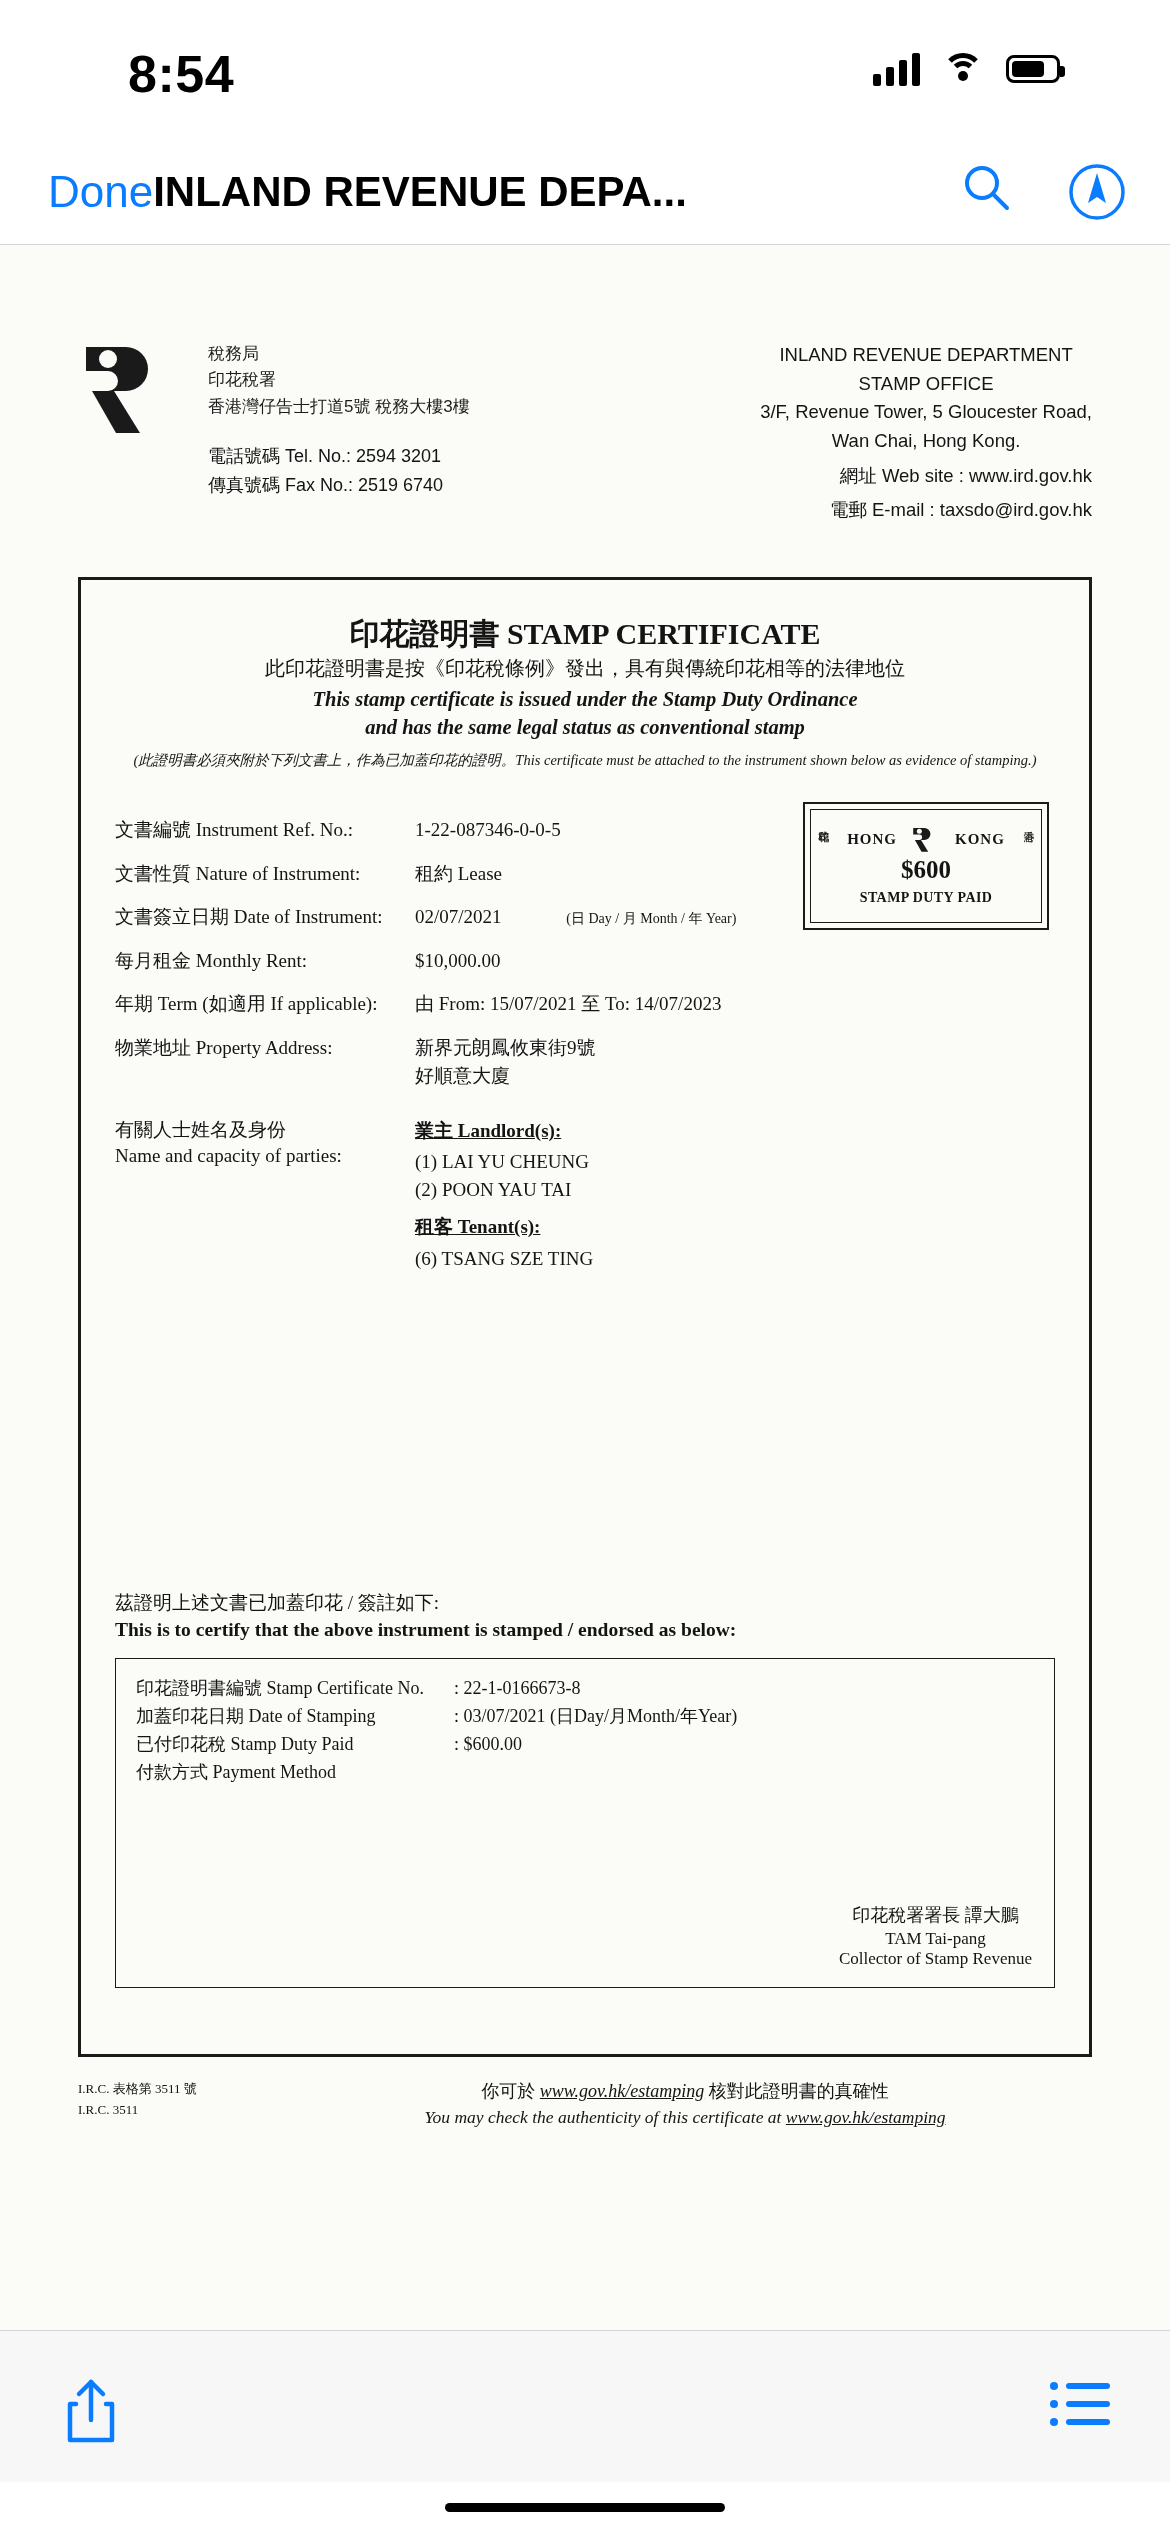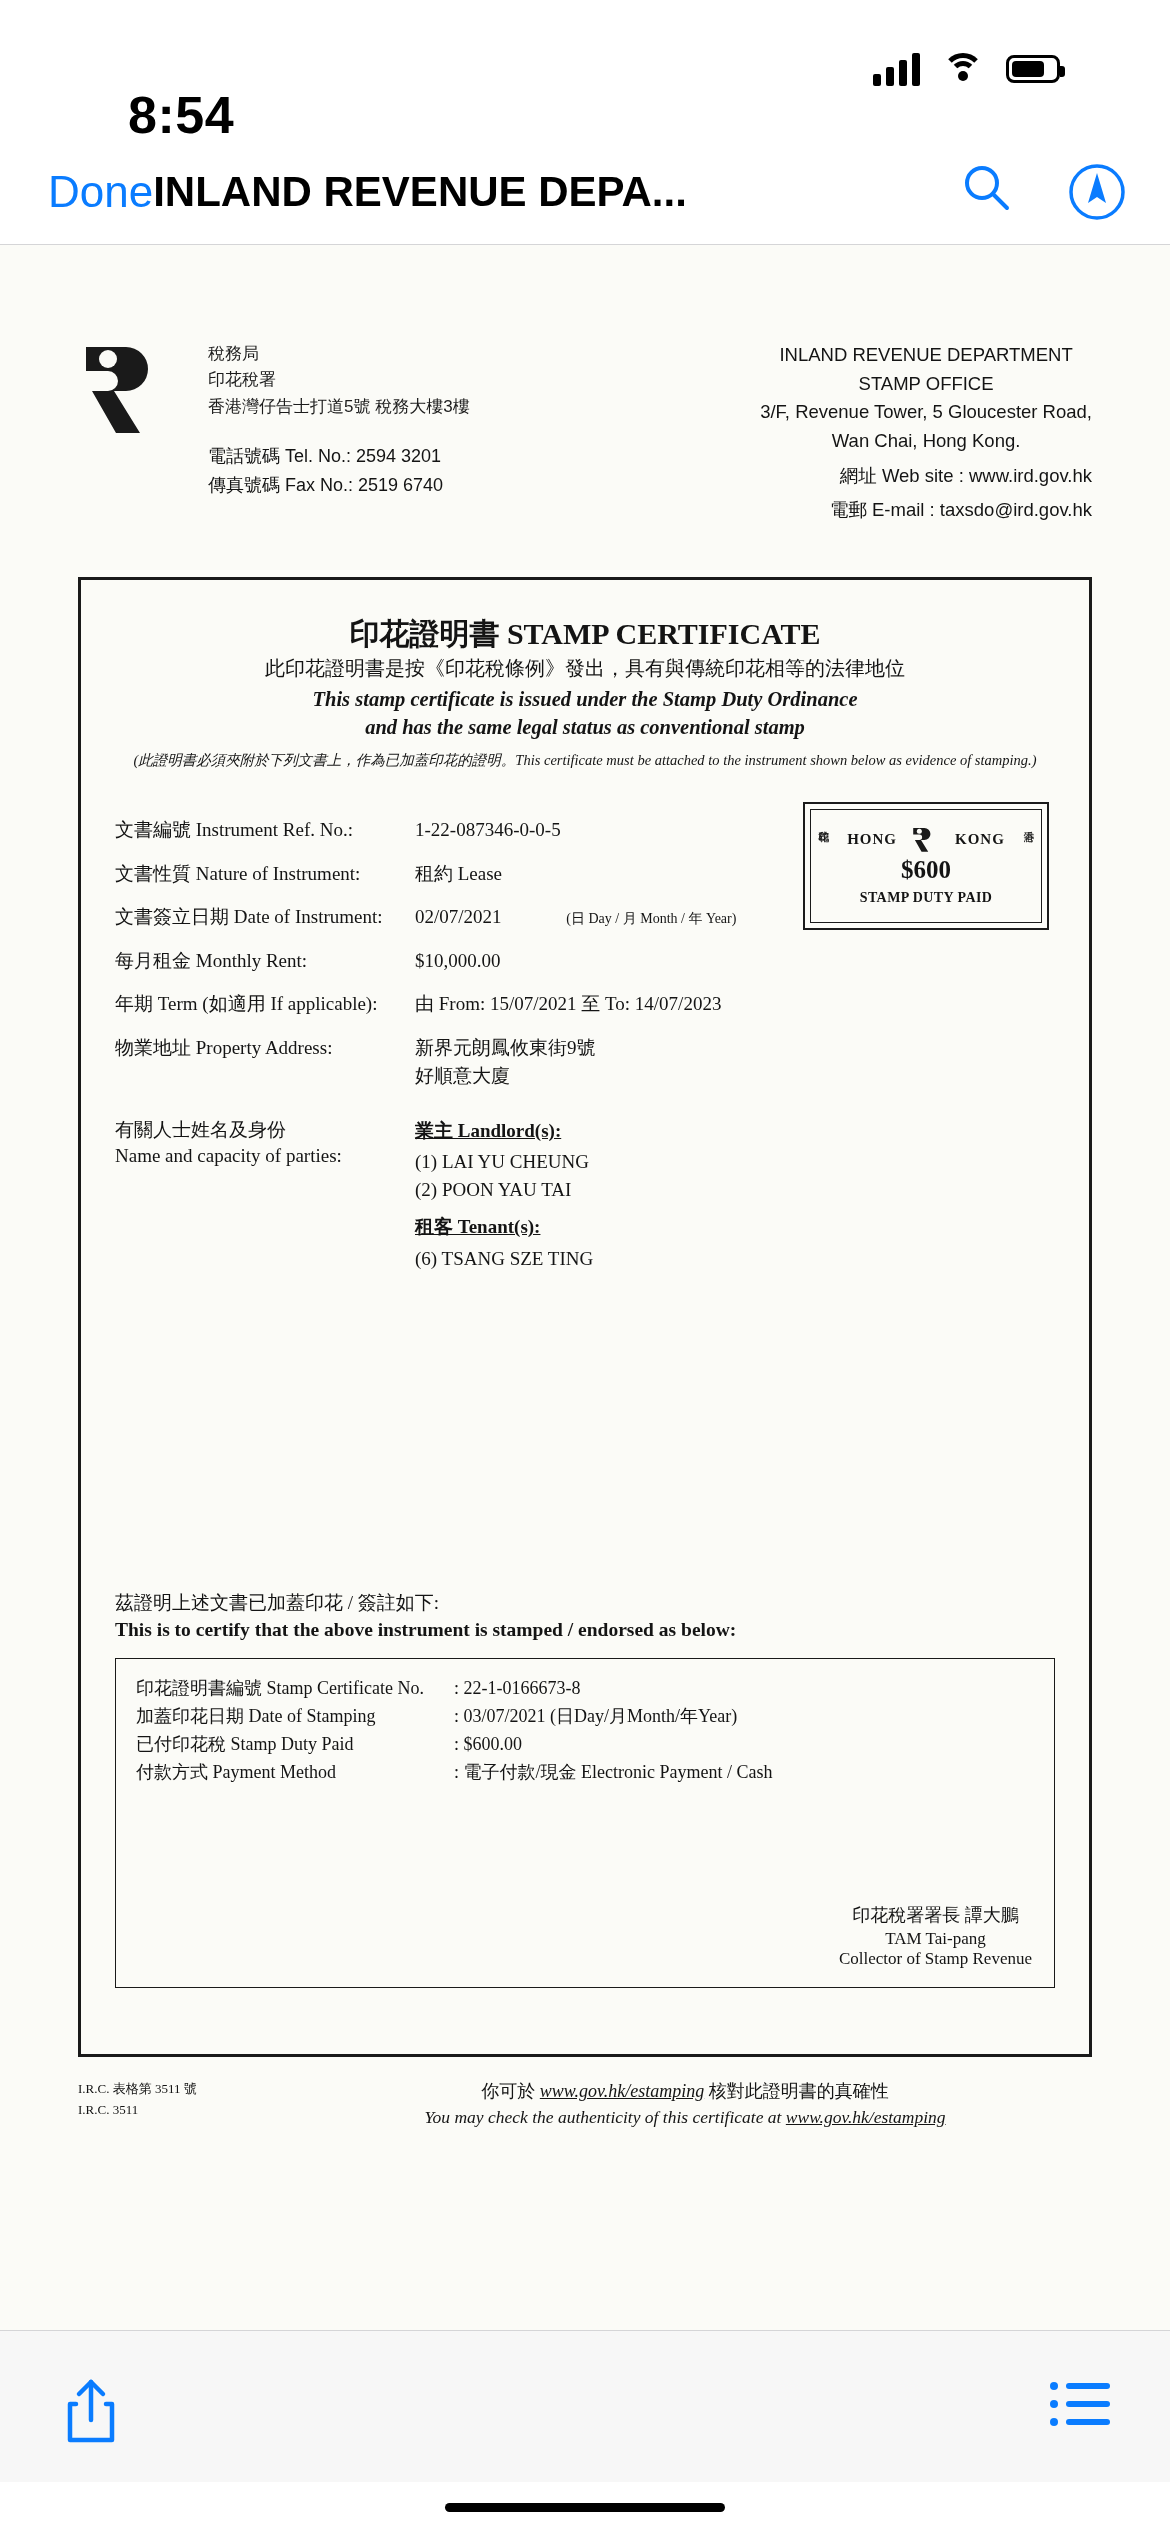--- a/index.html
+++ b/index.html
@@ -24,21 +24,20 @@
     position: relative;
     background: #ffffff;
   }
   .status-time {
     position: absolute;
     left: 128px; top: 44px;
     font-size: 52px;
     font-weight: 600;
     letter-spacing: 0.5px;
     color: #000;
-    margin-top: 41px;
   }
   .status-right {
     position: absolute;
     right: 110px; top: 52px;
     display: flex;
     align-items: center;
     gap: 22px;
   }
   .sig-bars { display: flex; align-items: flex-end; gap: 5px; height: 34px; }
   .sig-bars i { display:block; width: 8px; background: #000; border-radius: 2px; }
@@ -450,21 +449,20 @@
             <div class="srow">
               <div class="s-l">加蓋印花日期 Date of Stamping</div>
               <div class="s-v">: 03/07/2021 (日Day/月Month/年Year)</div>
             </div>
             <div class="srow">
               <div class="s-l">已付印花稅 Stamp Duty Paid</div>
               <div class="s-v">: $600.00</div>
             </div>
             <div class="srow">
               <div class="s-l">付款方式 Payment Method</div>
-              <div class="s-v">: 電子付款/現金 Electronic Payment / Cash</div>
             </div>
 
             <div class="sign">
               <div class="zh">印花稅署署長  譚大鵬</div>
               <div class="en1">TAM Tai-pang</div>
               <div class="en2">Collector of Stamp Revenue</div>
             </div>
           </div>
         </div>
 

